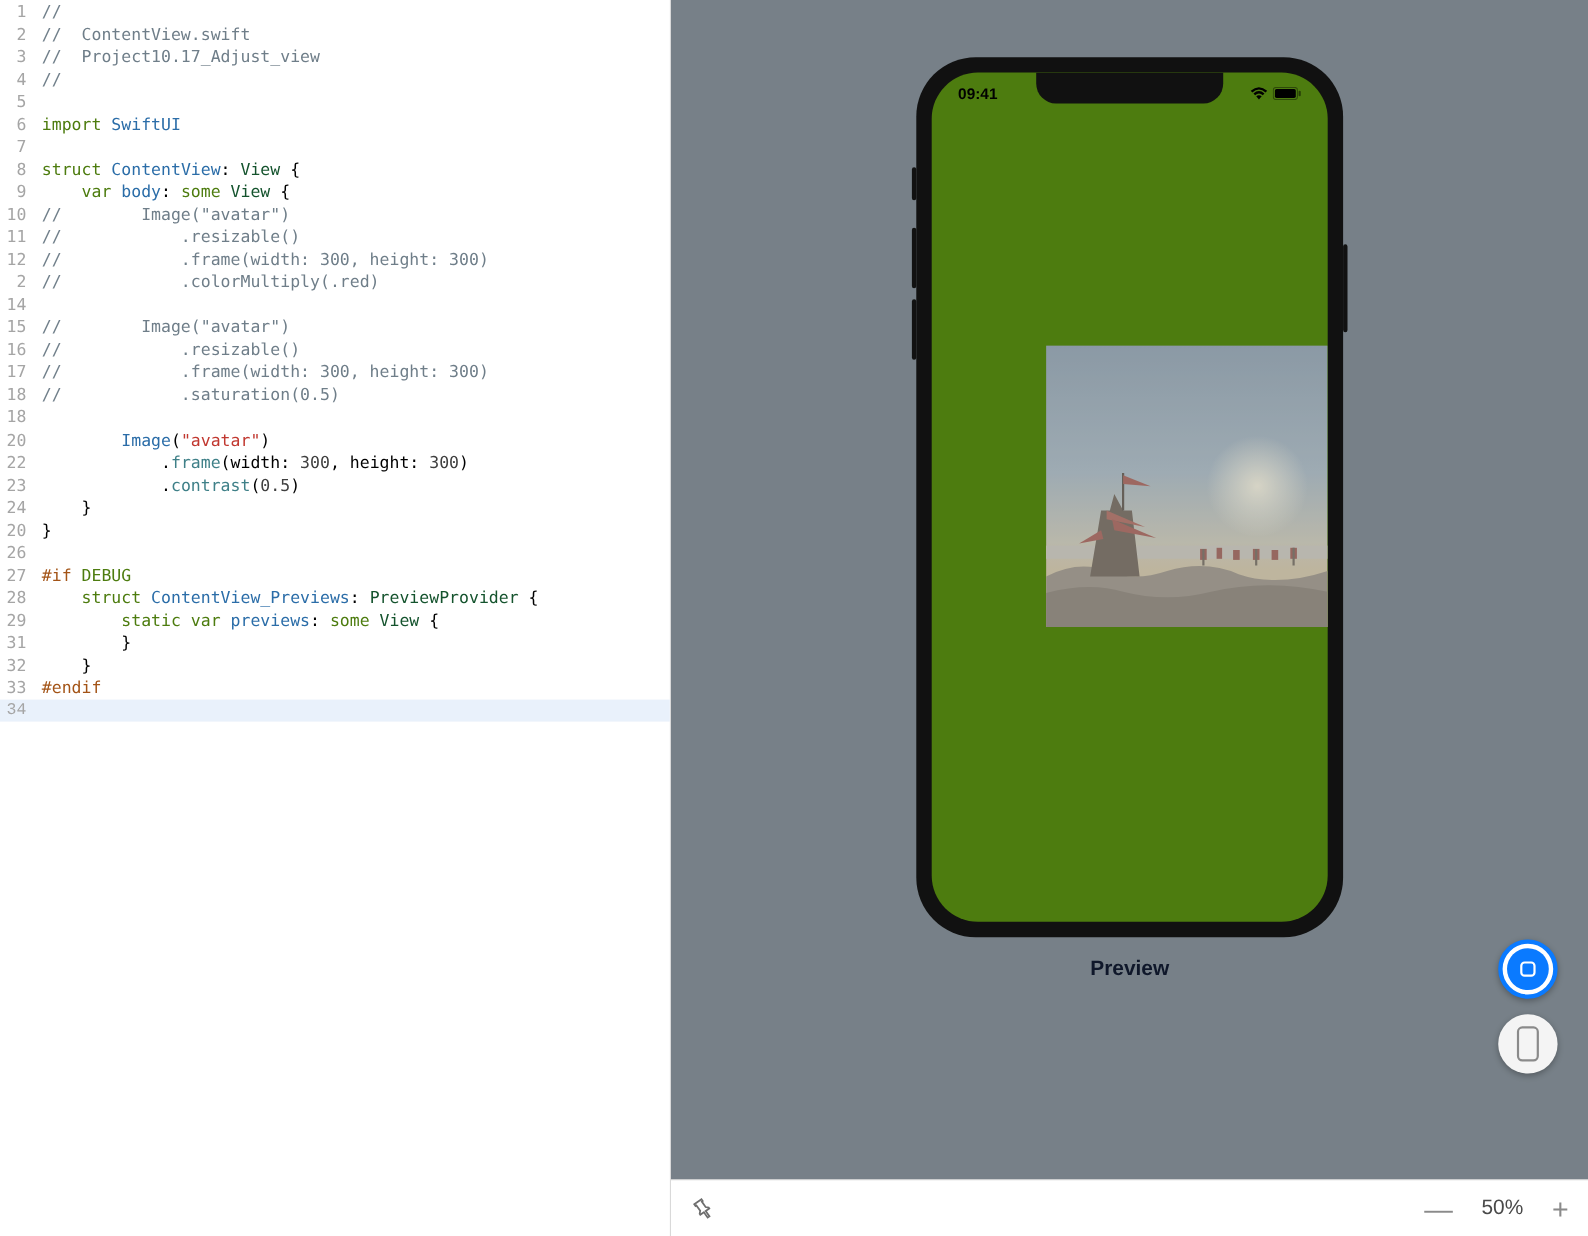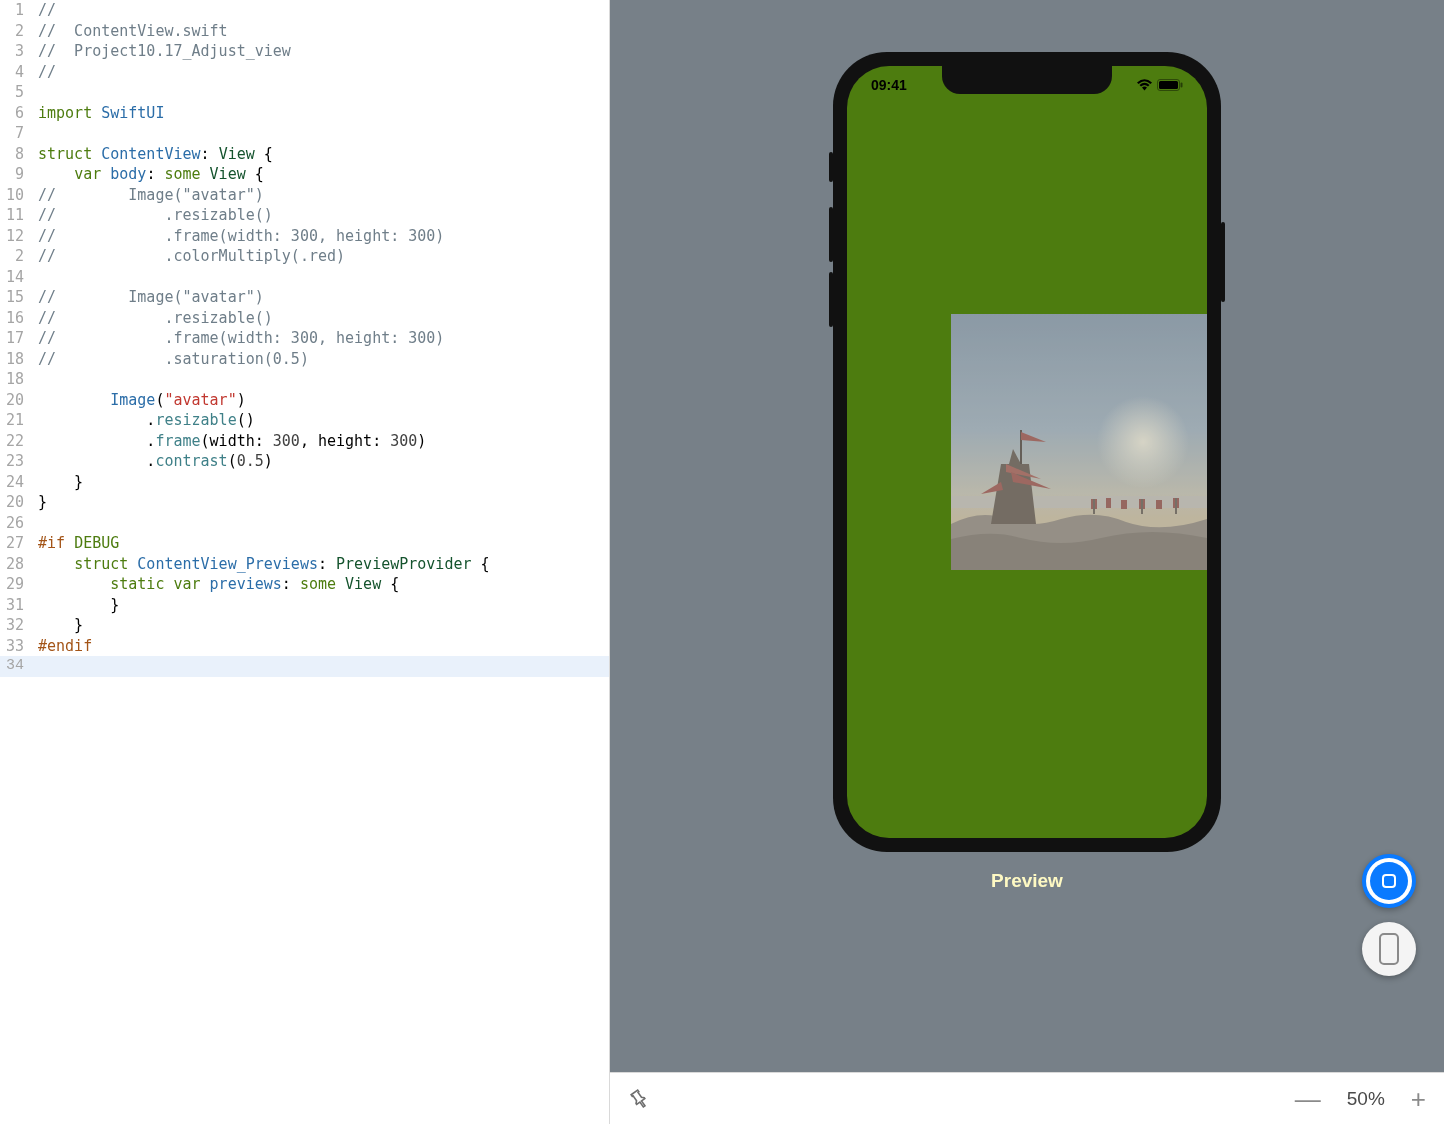--- a/index.html
+++ b/index.html
@@ -119,21 +119,21 @@
   .avatar-img svg { width:100%; height:100%; display:block; }
   
   .side-btn { position:absolute; background:#111; border-radius:3px; }
   .sb1 { left:-4px; top:100px; width:4px; height:30px; }
   .sb2 { left:-4px; top:155px; width:4px; height:55px; }
   .sb3 { left:-4px; top:220px; width:4px; height:55px; }
   .sb4 { right:-4px; top:170px; width:4px; height:80px; }
 
   .preview-label {
     margin-top: 18px;
-    color: #fef9c3;
+    color: #0f172a;
     font-family: -apple-system, BlinkMacSystemFont, sans-serif;
     font-size: 19px;
     font-weight: 600;
     text-align: right;
   }
 
   
   .float-btns {
     position: absolute;
     right: 28px;
@@ -207,21 +207,20 @@
       <div class="code-line"><span class="gutter">11</span><span class="code"><span class="c-comment">//            .resizable()</span></span></div>
       <div class="code-line"><span class="gutter">12</span><span class="code"><span class="c-comment">//            .frame(width: 300, height: 300)</span></span></div>
       <div class="code-line"><span class="gutter">2</span><span class="code"><span class="c-comment">//            .colorMultiply(.red)</span></span></div>
       <div class="code-line"><span class="gutter">14</span><span class="code"></span></div>
       <div class="code-line"><span class="gutter">15</span><span class="code"><span class="c-comment">//        Image("avatar")</span></span></div>
       <div class="code-line"><span class="gutter">16</span><span class="code"><span class="c-comment">//            .resizable()</span></span></div>
       <div class="code-line"><span class="gutter">17</span><span class="code"><span class="c-comment">//            .frame(width: 300, height: 300)</span></span></div>
       <div class="code-line"><span class="gutter">18</span><span class="code"><span class="c-comment">//            .saturation(0.5)</span></span></div>
       <div class="code-line"><span class="gutter">18</span><span class="code"></span></div>
       <div class="code-line"><span class="gutter">20</span><span class="code"><span>        </span><span class="c-type">Image</span><span>(</span><span class="c-string">"avatar"</span><span>)</span></span></div>
-      <div class="code-line"><span class="gutter">21</span><span class="code"><span>            .</span><span class="c-func">resizable</span><span>()</span></span></div>
       <div class="code-line"><span class="gutter">22</span><span class="code"><span>            .</span><span class="c-func">frame</span><span>(width: </span><span class="c-number">300</span><span>, height: </span><span class="c-number">300</span><span>)</span></span></div>
       <div class="code-line"><span class="gutter">23</span><span class="code"><span>            .</span><span class="c-func">contrast</span><span>(</span><span class="c-number">0.5</span><span>)</span></span></div>
       <div class="code-line"><span class="gutter">24</span><span class="code"><span>    }</span></span></div>
       <div class="code-line"><span class="gutter">20</span><span class="code"><span>}</span></span></div>
       <div class="code-line"><span class="gutter">26</span><span class="code"></span></div>
       <div class="code-line"><span class="gutter">27</span><span class="code"><span class="c-dir">#if</span><span> </span><span class="c-keyword">DEBUG</span></span></div>
       <div class="code-line"><span class="gutter">28</span><span class="code"><span>    </span><span class="c-keyword">struct</span><span> </span><span class="c-type">ContentView_Previews</span><span>: </span><span class="c-typep">PreviewProvider</span><span> {</span></span></div>
       <div class="code-line"><span class="gutter">29</span><span class="code"><span>        </span><span class="c-keyword">static</span><span> </span><span class="c-keyword">var</span><span> </span><span class="c-type">previews</span><span>: </span><span class="c-keyword">some</span><span> </span><span class="c-typep">View</span><span> {</span></span></div>
       <div class="code-line"><span class="gutter">31</span><span class="code"><span>        }</span></span></div>
       <div class="code-line"><span class="gutter">32</span><span class="code"><span>    }</span></span></div>

